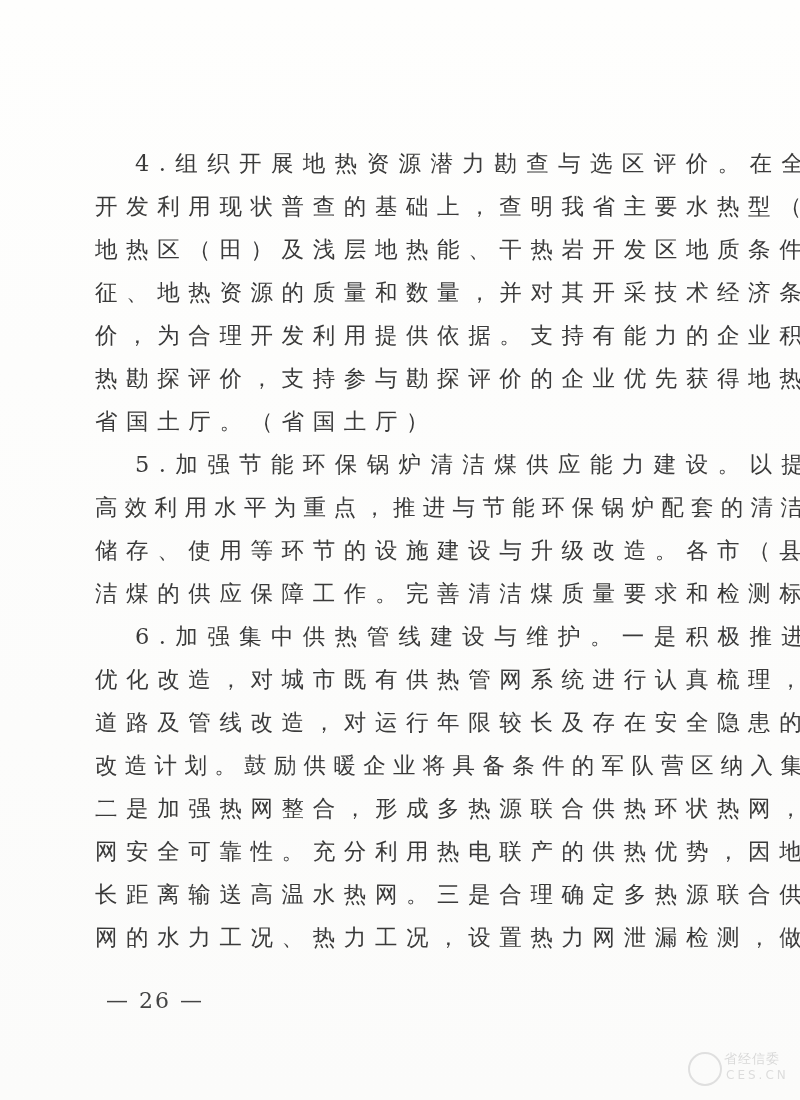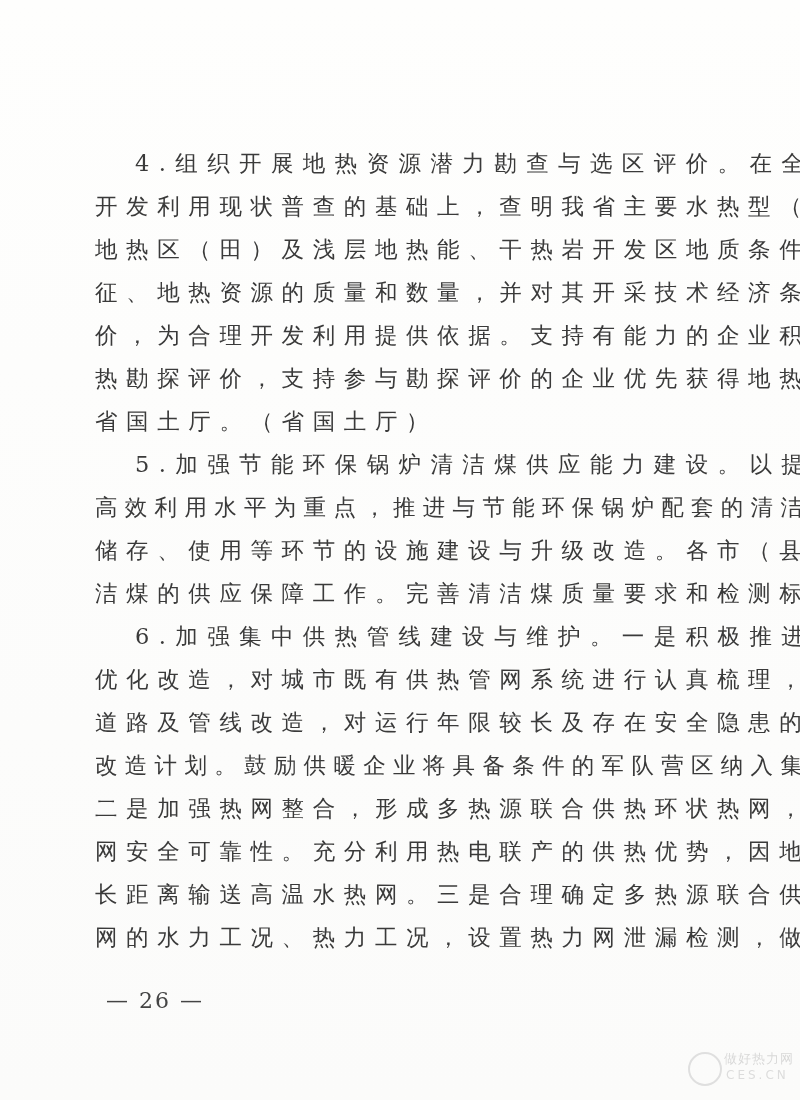--- a/index.html
+++ b/index.html
@@ -94,16 +94,16 @@
       <div class="line" style="letter-spacing:8.6px">网安全可靠性。充分利用热电联产的供热优势，因地制宜发展</div>
       <div class="line" style="letter-spacing:8.6px">长距离输送高温水热网。三是合理确定多热源联合供热环状热</div>
       <div class="line" style="letter-spacing:8.6px">网的水力工况、热力工况，设置热力网泄漏检测，做好热力网</div>
     </div>
   </div>
 
   <div class="page-number">— 26 —</div>
 
   <div class="watermark">
     <div class="wm-logo"></div>
-    <div class="wm-cn">做好热力网</div>
+    <div class="wm-cn">省经信委</div>
     <div class="wm-en">CES.CN</div>
   </div>
 </div>
 
 </body></html>

